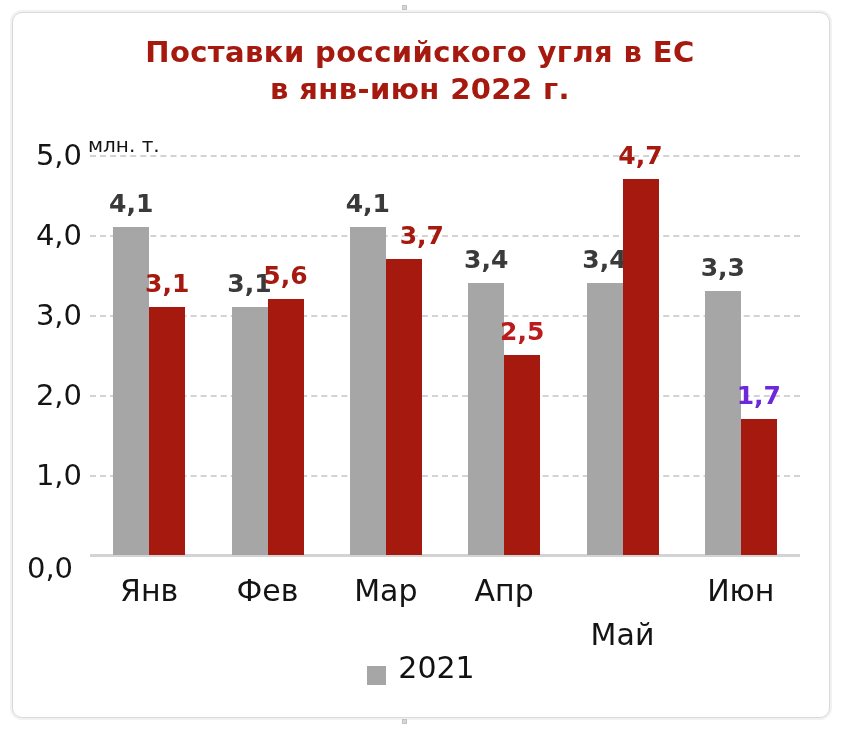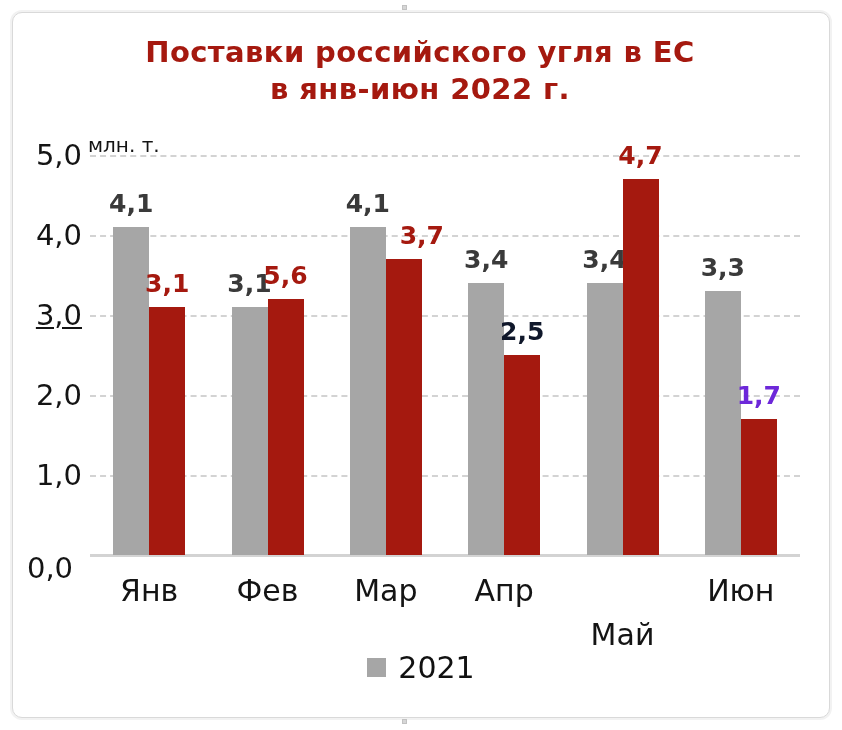--- a/index.html
+++ b/index.html
@@ -135,21 +135,21 @@
     left: 0;
     top: 650px;
     width: 842px;
     display: flex;
     justify-content: center;
     align-items: center;
     gap: 26px;
   }
   .legend-item {
     display: flex;
-    align-items: center;
+    align-items: flex-end;
     gap: 12px;
   }
   .legend-swatch {
     width: 19px;
     height: 19px;
     display: inline-block;
   }
   .legend-text {
     font-size: 30px;
     color: #111111;
@@ -182,42 +182,42 @@
       <div class="gridline" style="top: 395px;"></div>
       <div class="gridline" style="top: 315px;"></div>
       <div class="gridline" style="top: 235px;"></div>
       <div class="gridline" style="top: 155px;"></div>
     </div>
   <div id="baseline"></div>
   <div id="yticks">
       <div class="ytick" style="top: 568px; text-align: center;">0,0</div>
       <div class="ytick" style="top: 475px;">1,0</div>
       <div class="ytick" style="top: 395px;">2,0</div>
-      <div class="ytick" style="top: 315px; text-decoration: underline;">3,0</div>
+      <div class="ytick" style="top: 315px;">3,0</div>
       <div class="ytick" style="top: 235px;">4,0</div>
       <div class="ytick" style="top: 155px;">5,0</div>
     </div>
   <div id="unit-label">млн. т.</div>
   <div id="bars">
       <div class="bar bar-2021" style="left: 113.167px; width: 36px; height: 328px; background: rgb(166, 166, 166);"></div>
       <div class="bar-label label-2021" style="color: rgb(58, 58, 58); left: 131.167px; top: 189px;">4,1</div>
       <div class="bar bar-2022" style="left: 149.167px; width: 36px; height: 248px; background: rgb(165, 25, 15);"></div>
       <div class="bar-label label-2022" style="color: rgb(165, 25, 15); left: 167.167px; top: 269px;">3,1</div>
       <div class="bar bar-2021" style="left: 231.5px; width: 36px; height: 248px; background: rgb(166, 166, 166);"></div>
       <div class="bar-label label-2021" style="color: rgb(58, 58, 58); left: 249.5px; top: 269px;">3,1</div>
       <div class="bar bar-2022" style="left: 267.5px; width: 36px; height: 256px; background: rgb(165, 25, 15);"></div>
       <div class="bar-label label-2022" style="color: rgb(165, 25, 15); left: 285.5px; top: 261px;">5,6</div>
       <div class="bar bar-2021" style="left: 349.833px; width: 36px; height: 328px; background: rgb(166, 166, 166);"></div>
       <div class="bar-label label-2021" style="color: rgb(58, 58, 58); left: 367.833px; top: 189px;">4,1</div>
       <div class="bar bar-2022" style="left: 385.833px; width: 36px; height: 296px; background: rgb(165, 25, 15);"></div>
       <div class="bar-label label-2022" style="color: rgb(165, 25, 15); left: 403.833px; top: 221px; margin-left: 18px;">3,7</div>
       <div class="bar bar-2021" style="left: 468.167px; width: 36px; height: 272px; background: rgb(166, 166, 166);"></div>
       <div class="bar-label label-2021" style="color: rgb(58, 58, 58); left: 486.167px; top: 245px;">3,4</div>
       <div class="bar bar-2022" style="left: 504.167px; width: 36px; height: 200px; background: rgb(165, 25, 15);"></div>
-      <div class="bar-label label-2022" style="color: #0f172a; left: 522.167px; top: 317px;">2,5</div>
+      <div class="bar-label label-2022" style="color: #b91c1c; left: 522.167px; top: 317px;">2,5</div>
       <div class="bar bar-2021" style="left: 586.5px; width: 36px; height: 272px; background: rgb(166, 166, 166);"></div>
       <div class="bar-label label-2021" style="color: rgb(58, 58, 58); left: 604.5px; top: 245px;">3,4</div>
       <div class="bar bar-2022" style="left: 622.5px; width: 36px; height: 376px; background: rgb(165, 25, 15);"></div>
       <div class="bar-label label-2022" style="color: rgb(165, 25, 15); left: 640.5px; top: 141px;">4,7</div>
       <div class="bar bar-2021" style="left: 704.833px; width: 36px; height: 264px; background: rgb(166, 166, 166);"></div>
       <div class="bar-label label-2021" style="color: rgb(58, 58, 58); left: 722.833px; top: 253px;">3,3</div>
       <div class="bar bar-2022" style="left: 740.833px; width: 36px; height: 136px; background: rgb(165, 25, 15);"></div>
       <div class="bar-label label-2022" style="color: #6d28d9; left: 758.833px; top: 381px;">1,7</div>
     </div>
   <div id="catlabels">

